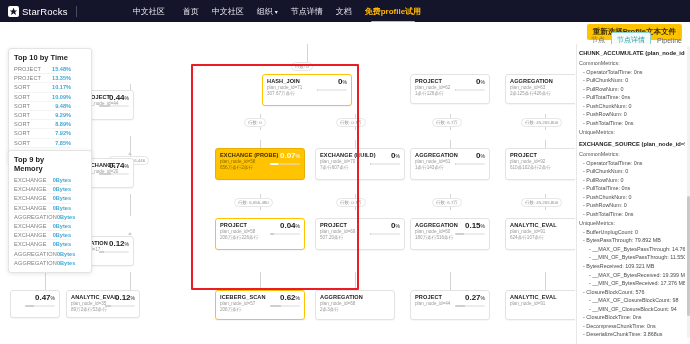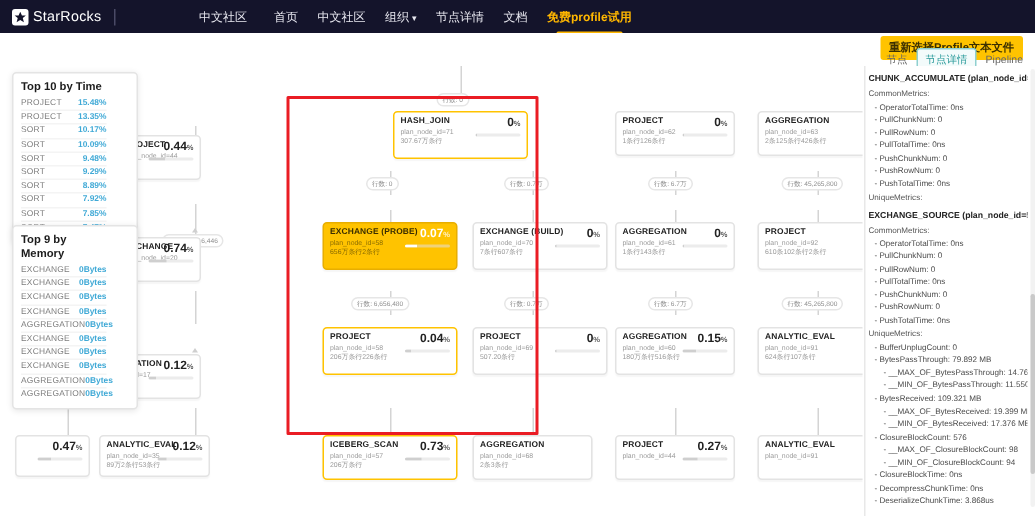--- a/index.html
+++ b/index.html
@@ -417,21 +417,21 @@
       <div class="nright"></div>
     </div>
 
     <div class="node outline" style="left:215px;top:246px;width:90px;height:30px;">
       <div class="ninfo">
         <div class="ntitle">ICEBERG_SCAN</div>
         <div class="nid">plan_node_id=57</div>
         <div class="nsub">206万条行</div>
       </div>
       <div class="nright">
-        <div class="npct"><span>0.73</span><span class="pc">%</span></div>
+        <div class="npct"><span>0.62</span><span class="pc">%</span></div>
         <div class="nbar">
             <i style="width:38%"></i>
           </div>
       </div>
     </div>
     <div class="node" style="left:315px;top:246px;width:80px;height:30px;">
       <div class="ninfo">
         <div class="ntitle">AGGREGATION</div>
         <div class="nid">plan_node_id=68</div>
         <div class="nsub">2条3条行</div>

